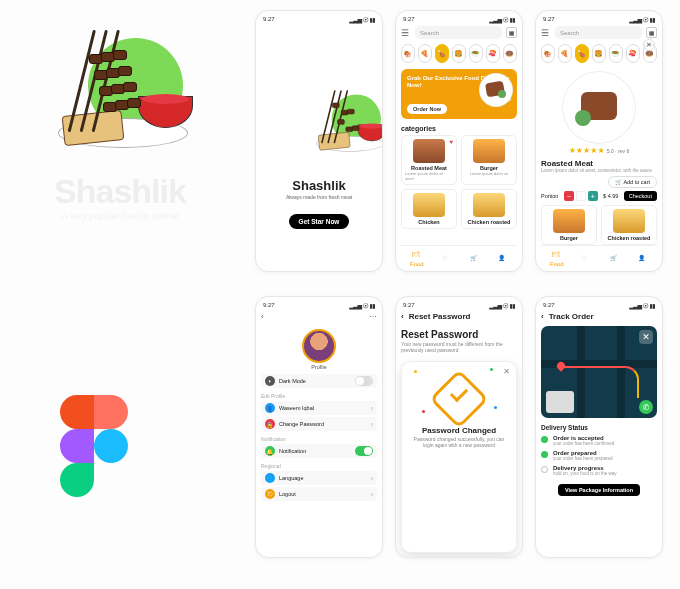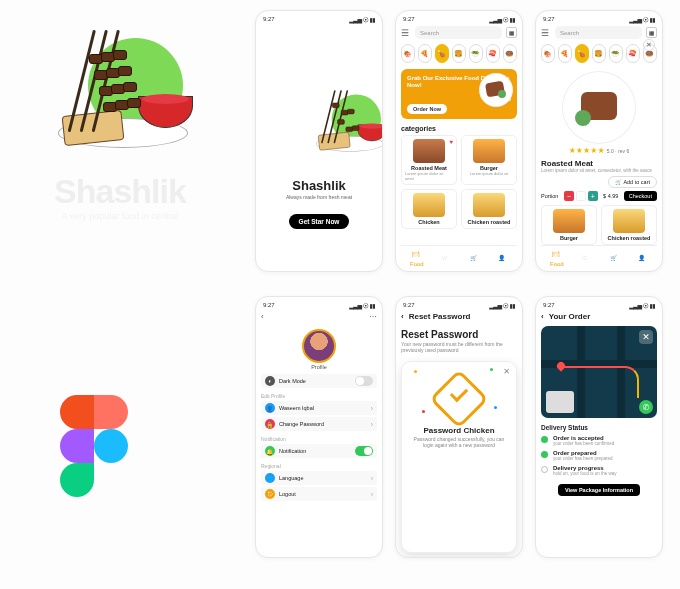--- a/index.html
+++ b/index.html
@@ -424,33 +424,33 @@
         <i style="background:#f2b705;left:12px;top:8px"></i>
           <i style="background:#34c759;left:88px;top:6px"></i>
           <i style="background:#e63946;left:20px;top:48px"></i>
           <i style="background:#1d9bf0;left:92px;top:44px"></i>
           <i style="background:#f2a007;left:54px;top:60px"></i>
       </div>
       <div class="badge">
           <div class="hex"></div>
           <div class="chk"></div>
         </div>
-      <div class="m-title">Password Chicken</div>
+      <div class="m-title">Password Changed</div>
       <div class="m-sub">Password changed successfully, you can login again with a new password</div>
     </div>
   </div>
 
   <div class="phone p6">
     <div class="statusbar">
         <span>9:27</span>
         <span class="right">▂▃▅ ⦿ ▮▮</span>
       </div>
     <div class="trk-head">
         <span>‹</span>
-        <span>Your Order</span>
+        <span>Track Order</span>
       </div>
     <div class="map">
       <div class="road r1"></div>
         <div class="road r2"></div>
         <div class="road r3"></div>
       <div class="route"></div>
       <div class="pin"></div>
       <div class="rider"></div>
       <div class="xb">✕</div>
       <div class="call">✆</div>

